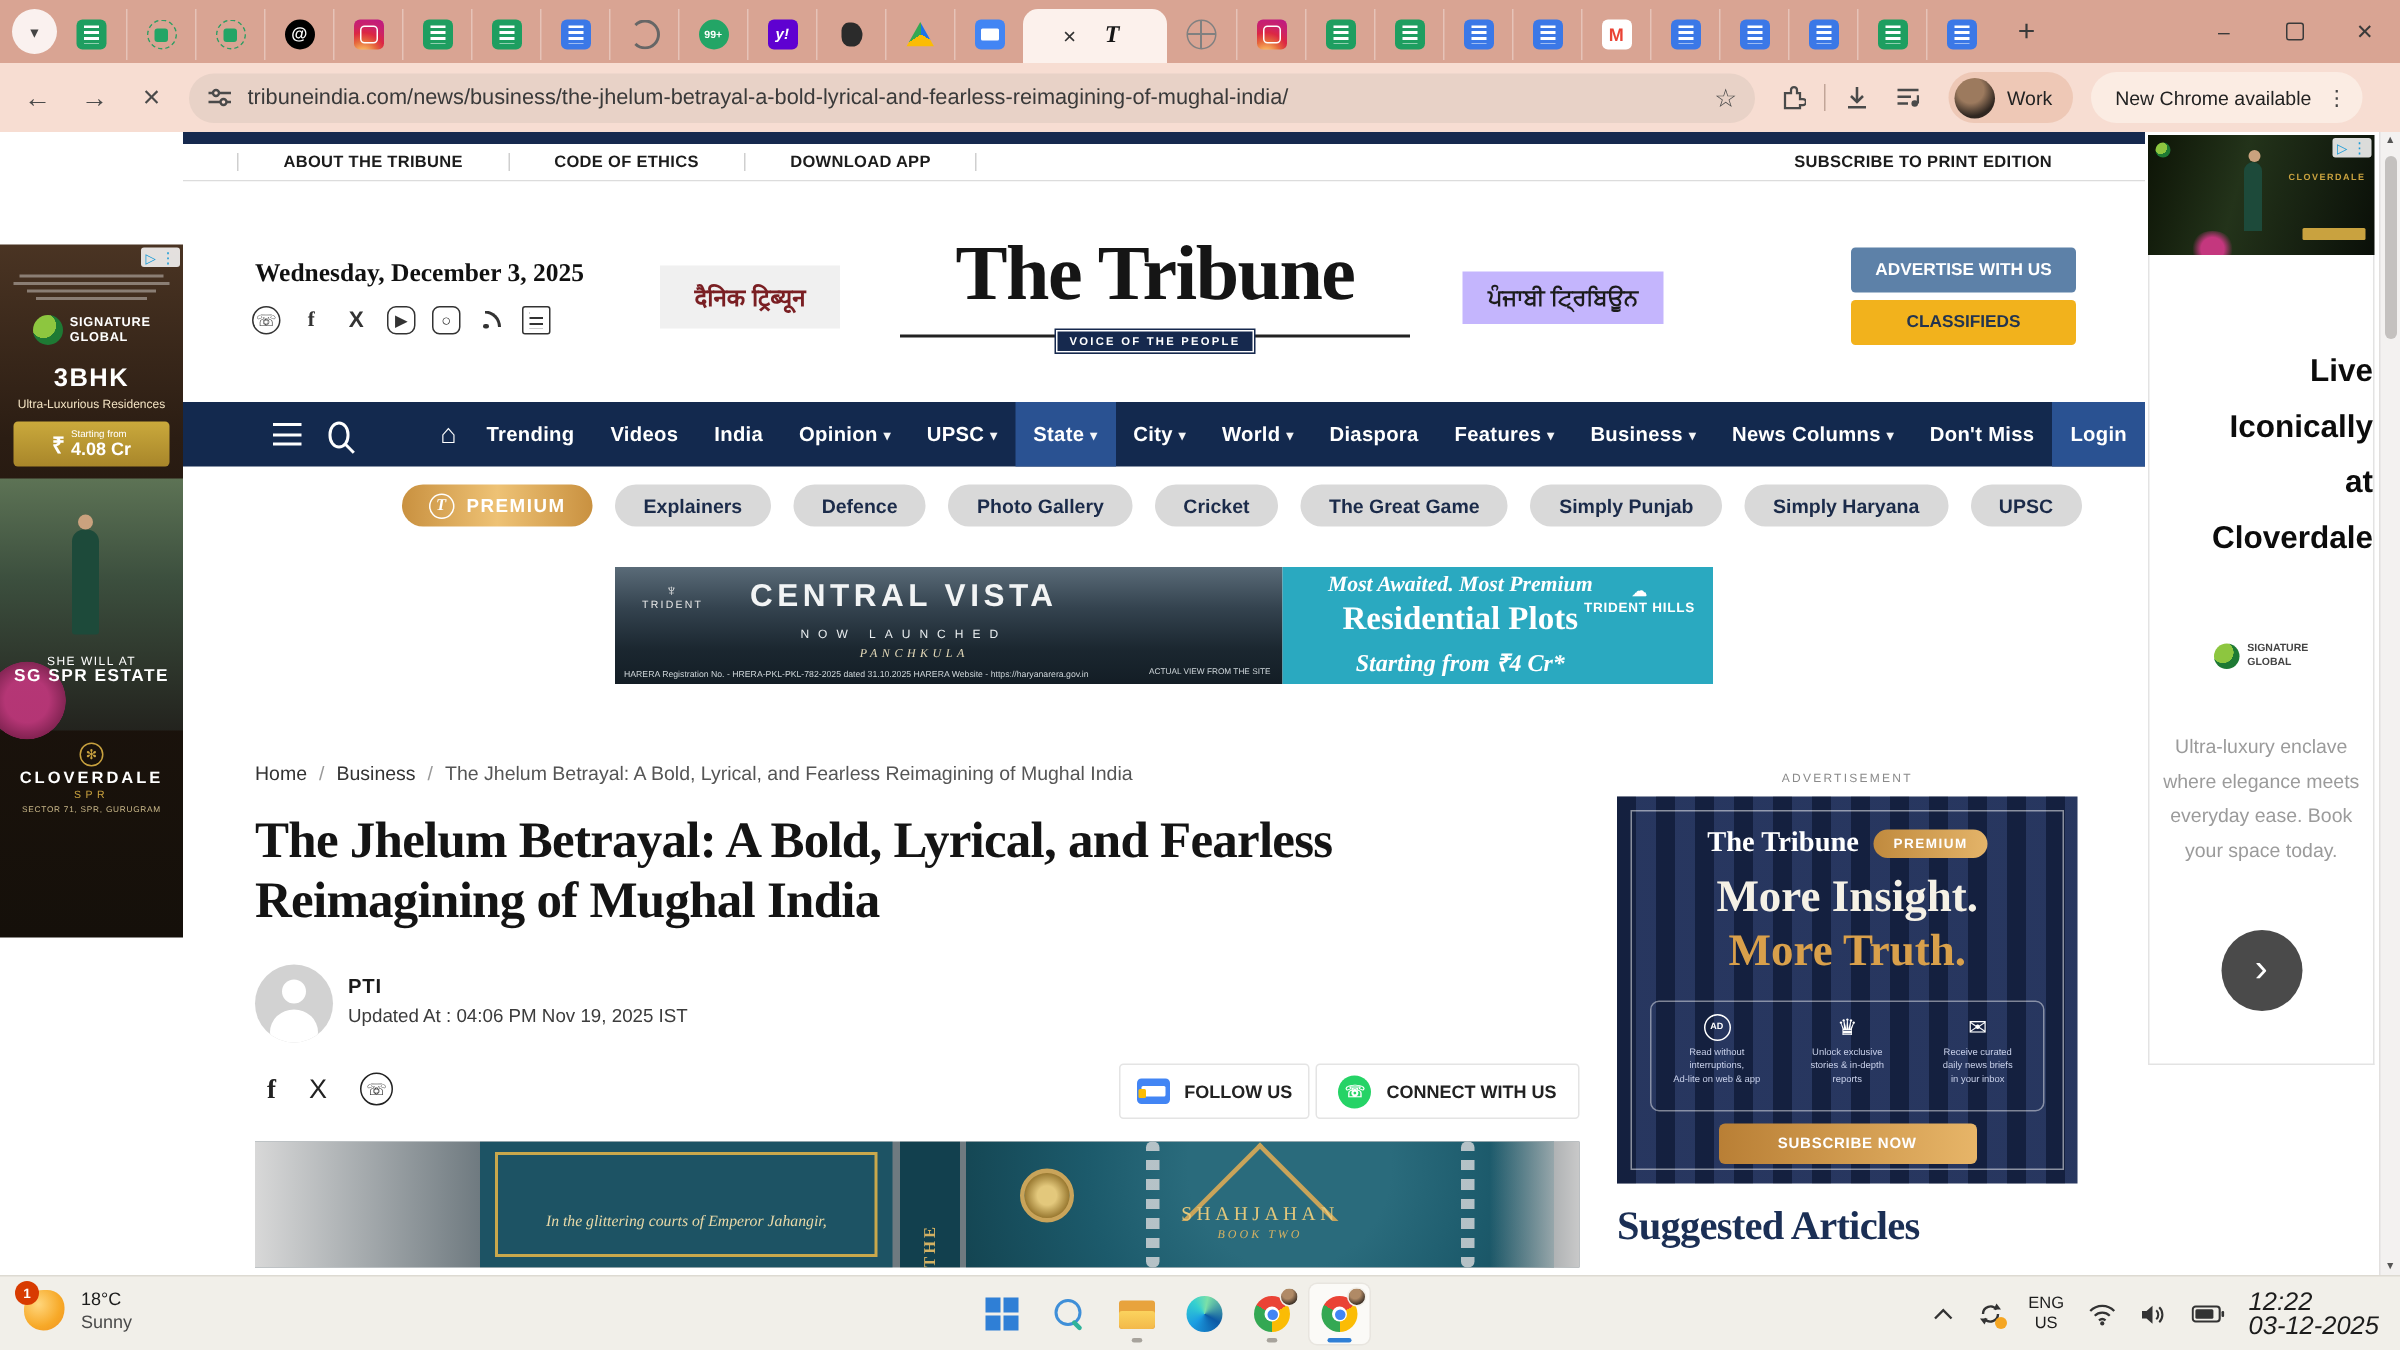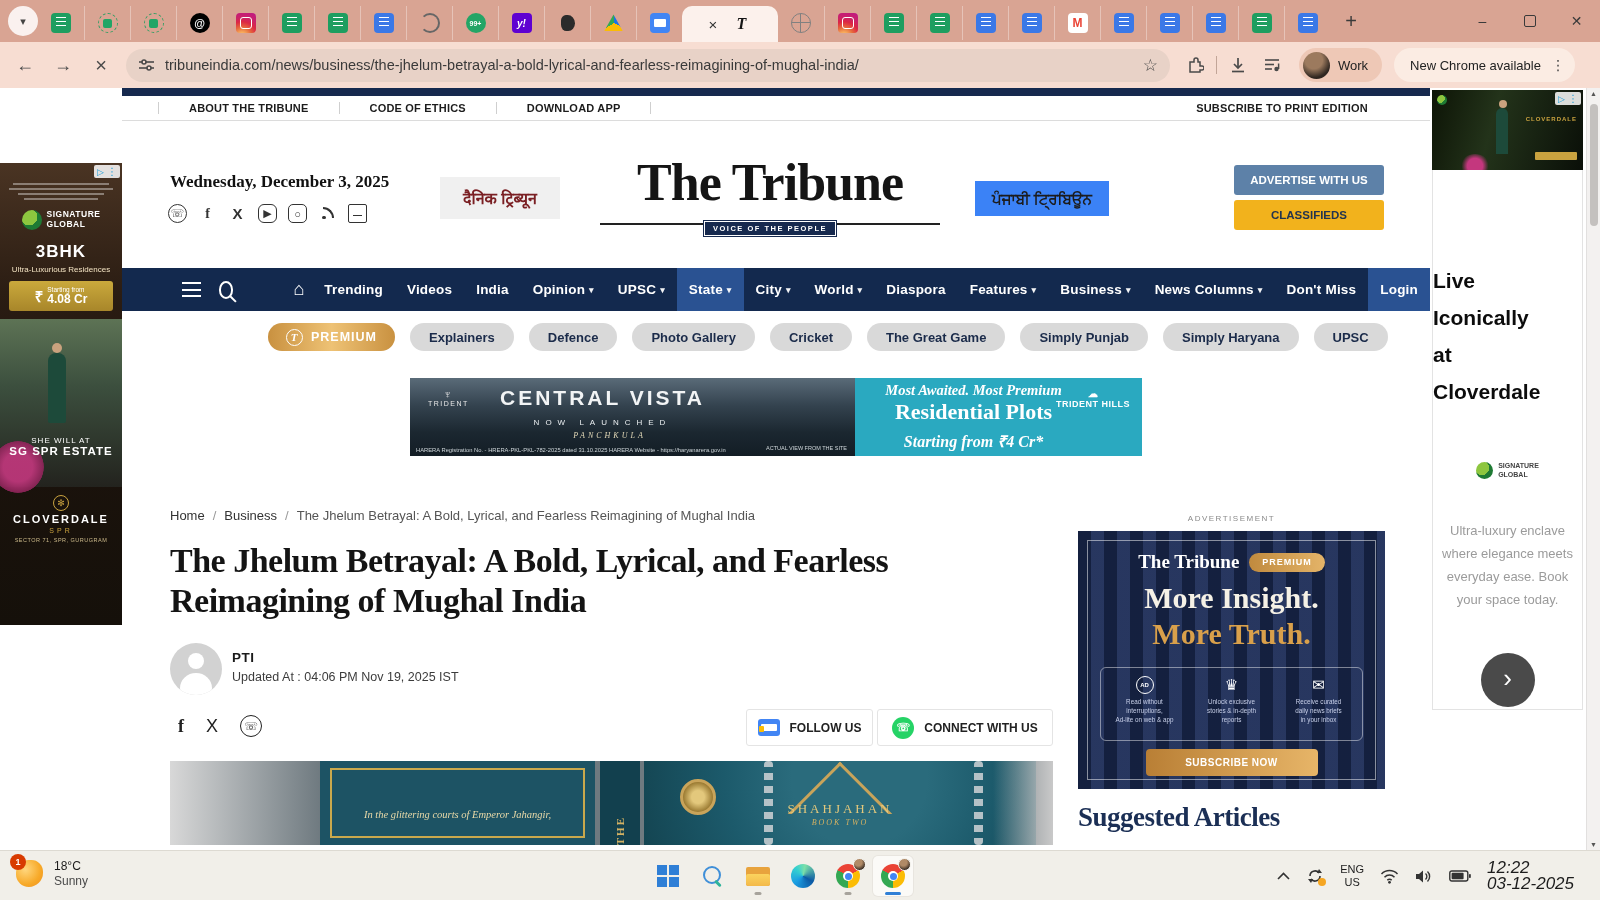--- a/index.html
+++ b/index.html
@@ -107,21 +107,21 @@
   .sic-rss { position:relative; }
   .sic-rss::before { content:""; position:absolute; right:3px; top:3px; width:9px; height:9px; border:2px solid #333; border-left:none; border-bottom:none; border-radius:0 100% 0 0; }
   .sic-rss::after { content:""; position:absolute; left:4px; bottom:4px; width:3.5px; height:3.5px; border-radius:50%; background:#333; }
   .sic-doc { border:1.5px solid #333; border-radius:2px; background:repeating-linear-gradient(#fff 0 2px, transparent 2px 4.5px) center/9px 11px no-repeat, repeating-linear-gradient(#333 0 1.2px, transparent 1.2px 3.6px) center/9px 11px no-repeat; }
   .h-hindi { position:absolute; left:318px; top:56px; width:120px; height:42px; background:#f0f0f0; display:flex; align-items:center; justify-content:center; font-size:16px; font-weight:700; color:#7a1f23; }
   .h-masthead { position:absolute; left:468px; top:36px; width:360px; text-align:center; }
   .h-mast-title { font-family:"Liberation Serif", serif; font-weight:700; font-size:52px; color:#151515; letter-spacing:-1px; line-height:1; }
   .h-rule { position:relative; margin-top:8px; height:14px; }
   .h-rule::before { content:""; position:absolute; left:10px; right:10px; top:6px; height:1.5px; background:#222; }
   .h-ribbon { position:relative; display:inline-block; background:#16294e; color:#fff; font-size:7.5px; font-weight:700; letter-spacing:1.5px; padding:2px 8px; border:1px solid #fff; outline:1px solid #16294e; }
-  .h-punjabi { position:absolute; left:853px; top:60px; width:134px; height:35px; background:#3b82f6; display:flex; align-items:center; justify-content:center; font-size:15px; font-weight:700; color:#1c1c1c; }
+  .h-punjabi { position:absolute; left:853px; top:60px; width:134px; height:35px; background:#c4b5fd; display:flex; align-items:center; justify-content:center; font-size:15px; font-weight:700; color:#1c1c1c; }
   .h-btn { position:absolute; left:1112px; width:150px; height:30px; display:flex; align-items:center; justify-content:center; font-size:11.5px; font-weight:700; border-radius:3px; }
   .h-btn-adv { top:44px; background:#5d81a8; color:#fff; }
   .h-btn-cls { top:79px; background:#f2b21c; color:#23344f; }
 
   .mainnav { position:absolute; left:0; top:180px; width:1308px; height:43px; background:#13294e; display:flex; align-items:stretch; color:#fff; }
   .burger { width:24px; height:15px; border-top:2.5px solid #fff; border-bottom:2.5px solid #fff; position:relative; align-self:center; margin-left:60px; }
   .burger::before { content:""; position:absolute; left:0; right:0; top:4.5px; height:2.5px; background:#fff; }
   .nsearch { align-self:center; margin-left:18px; width:18px; height:18px; border:2.2px solid #fff; border-radius:50%; position:relative; }
   .nsearch::after { content:""; position:absolute; right:-6px; bottom:-4px; width:8px; height:2.2px; background:#fff; transform:rotate(45deg); }
   .nhome { align-self:center; margin-left:60px; font-size:18px; }
@@ -216,21 +216,21 @@
   
   .rpanel { position:absolute; left:1432px; top:2px; width:151px; }
   .rp-img { position:relative; width:151px; height:80px; background:linear-gradient(105deg,#0d1406,#23331a 40%,#0a0f08); overflow:hidden; }
   .rp-img .gold { position:absolute; right:6px; top:26px; font-size:6px; letter-spacing:1px; color:#c9a23f; font-weight:700; }
   .rp-img .gbtn { position:absolute; right:6px; bottom:10px; width:42px; height:8px; background:#c9a23f; border-radius:1px; }
   .rp-img .leaf { position:absolute; left:5px; top:5px; width:10px; height:10px; border-radius:50%; background:radial-gradient(circle at 35% 35%, #8dc63f 0 45%, #1e7a34 46%); }
   .rp-img .flower { position:absolute; left:28px; bottom:-8px; width:30px; height:24px; border-radius:50%; background:radial-gradient(circle,#c4377e 0 40%, transparent 70%); }
   .rp-img .lady { position:absolute; left:64px; top:18px; width:12px; height:46px; border-radius:6px 6px 0 0; background:#1d4a3a; }
   .rp-img .lady::before { content:""; position:absolute; top:-8px; left:2.5px; width:8px; height:8px; border-radius:50%; background:#caa27e; }
   .rp-card { position:relative; width:151px; height:540px; background:#fff; border:1px solid #e3e3e3; border-top:none; }
-  .ra-lines { padding-top:92px; text-align:left; }
+  .ra-lines { padding-top:59px; text-align:right; }
   .raline { font-size:21px; font-weight:800; color:#0c0c0c; line-height:37px; }
   .ra-logo { margin-top:52px; display:flex; align-items:center; justify-content:center; gap:5px; }
   .ra-leaf { width:17px; height:17px; border-radius:50%; background:radial-gradient(circle at 35% 35%, #8dc63f 0 45%, #1e7a34 46%); }
   .ra-logotext { font-size:7px; font-weight:800; color:#444; line-height:1.2; text-align:left; }
   .ra-body { margin:40px 8px 0; text-align:center; font-size:13px; line-height:23px; color:#9b9b9b; }
   .ra-next { margin:42px auto 0; width:54px; height:54px; border-radius:50%; background:#4a4a4a; color:#fff; display:flex; align-items:center; justify-content:center; font-size:26px; padding-bottom:3px; }
 
   
   .pgscroll { position:absolute; left:1586px; top:0; width:14px; height:762px; background:#f3f1f0; border-left:1px solid #e2e0df; }
   .pg-up { position:absolute; left:0; right:0; top:2px; text-align:center; font-size:7px; color:#555; }
@@ -256,21 +256,21 @@
   .searchic::before { content:""; position:absolute; left:0; top:0; width:14px; height:14px; border:2.6px solid #3f8fd8; border-radius:50%; }
   .searchic::after { content:""; position:absolute; right:1px; bottom:1px; width:8px; height:2.8px; border-radius:2px; background:#2fb39b; transform:rotate(45deg); }
   .folderic { position:relative; width:24px; height:19px; }
   .folderic::before { content:""; position:absolute; inset:0; background:#e8a33d; border-radius:2px; }
   .folderic::after { content:""; position:absolute; left:0; right:0; bottom:0; height:12px; background:linear-gradient(#fbd35e,#f3b94a); border-radius:2px 2px 3px 3px; }
   .edgeic { width:24px; height:24px; border-radius:50%; background:conic-gradient(from 120deg, #0c59a4, #1b9de2 30%, #35d0d0 55%, #7ce0a8 70%, #0c59a4); }
   .chromeic { position:relative; width:24px; height:24px; border-radius:50%; background:conic-gradient(from -60deg, #ea4335 0 120deg, #fbbc05 120deg 240deg, #34a853 240deg 360deg); }
   .chromeic::before { content:""; position:absolute; left:7px; top:7px; width:10px; height:10px; border-radius:50%; background:#fff; }
   .chromeic::after { content:""; position:absolute; left:8.5px; top:8.5px; width:7px; height:7px; border-radius:50%; background:#4285f4; }
   .chrome-badge { position:absolute; top:2px; right:2px; width:13px; height:13px; border-radius:50%; border:1.5px solid #f1efe9; background:radial-gradient(circle at 40% 30%, #b08a66 0 35%, #3a2e25 75%); z-index:2; }
-  .tray { position:absolute; right:0; top:0; height:50px; display:flex; align-items:center; gap:16px; padding-right:26px; }
+  .tray { position:absolute; right:0; top:0; height:50px; display:flex; align-items:center; gap:16px; padding-right:14px; }
   .trayic { color:#333; display:flex; align-items:center; justify-content:center; }
   .syncwrap { position:relative; }
   .syncdot { position:absolute; right:-2px; bottom:-1px; width:8px; height:8px; border-radius:50%; background:#f5a623; }
   .lang { text-align:center; font-size:11px; color:#1c1c1c; line-height:13px; }
   .clock { text-align:left; font-size:17px; color:#1c1c1c; line-height:16px;font-style:italic; }
 </style>
 </head>
 <body>
 
 <div class="browser">

